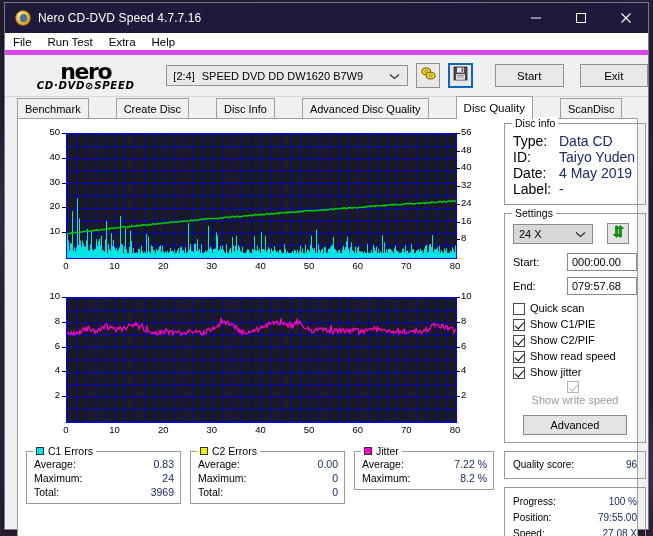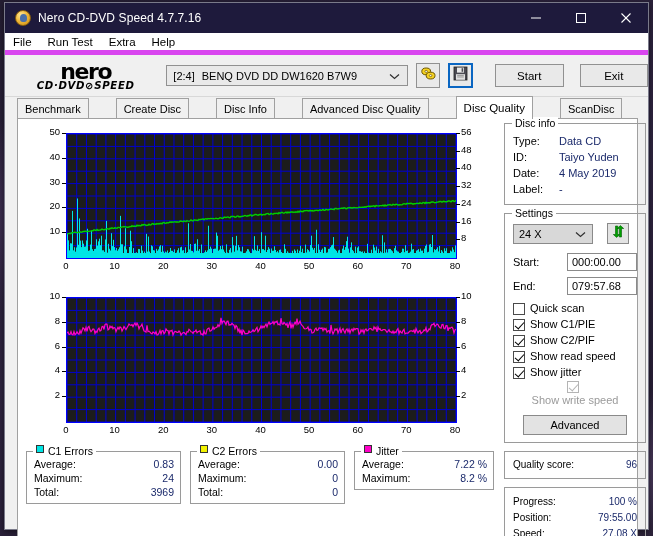--- a/index.html
+++ b/index.html
@@ -237,21 +237,21 @@
     border: 1px solid #9a9a9a;
     padding: 5px 6px 4px 7px;
   }
   .statlegend {
     position: absolute;
     top: -7px; left: 6px;
     background: #ffffff;
     padding: 0 3px;
     font-size: 10.5px;
     color: #000;
-    display: flex; 
+    display: flex; align-items: center;
   }
   .swatch {
     width: 8px; height: 8px;
     display: inline-block;
     margin-right: 4px;
     border: 1px solid #333;
   }
   .statrow {
     display: flex; justify-content: space-between;
     font-size: 10.5px; line-height: 14px;
@@ -270,21 +270,21 @@
     margin-bottom: 8px;
     padding: 9px 8px 7px 8px;
   }
   .group > .glegend {
     position: absolute; top: -7px; left: 7px;
     background: #ffffff; padding: 0 3px;
     font-size: 10.5px; color: #000;
   }
   .inforow {
     display: flex;
-    font-size: 11px;
+    font-size: 14px;
     line-height: 16px;
     color: #000;
   }
   .inforow .k { width: 46px; flex: 0 0 auto; }
   .inforow .v { color: #1b2a6b; }
 
   #speed-row { display: flex; align-items: center; margin-bottom: 9px; }
   #speed-select {
     width: 80px; height: 20px;
     background: #d8d8d8;
@@ -394,21 +394,21 @@
   </div>
 
   <div id="toolbar">
     <div id="nero-logo">
       <span id="nero-word">nero</span>
       <span id="nero-sub">CD·DVD⊘SPEED</span>
     </div>
 
     <div id="drive-select">
       <span id="drive-bracket">[2:4]</span>
-      <span>BENQ DVD DD DW1620 B7W9</span>
+      <span>SPEED DVD DD DW1620 B7W9</span>
       <span id="drive-arrow">
         <svg width="11" height="7" viewBox="0 0 11 7">
             <polyline points="1,1.5 5.5,5.5 10,1.5" fill="none" stroke="#303030" stroke-width="1.2"></polyline>
           </svg>
       </span>
     </div>
 
     <div class="tb-icon-btn">
       <span>
         <svg width="17" height="17" viewBox="0 0 17 17">

